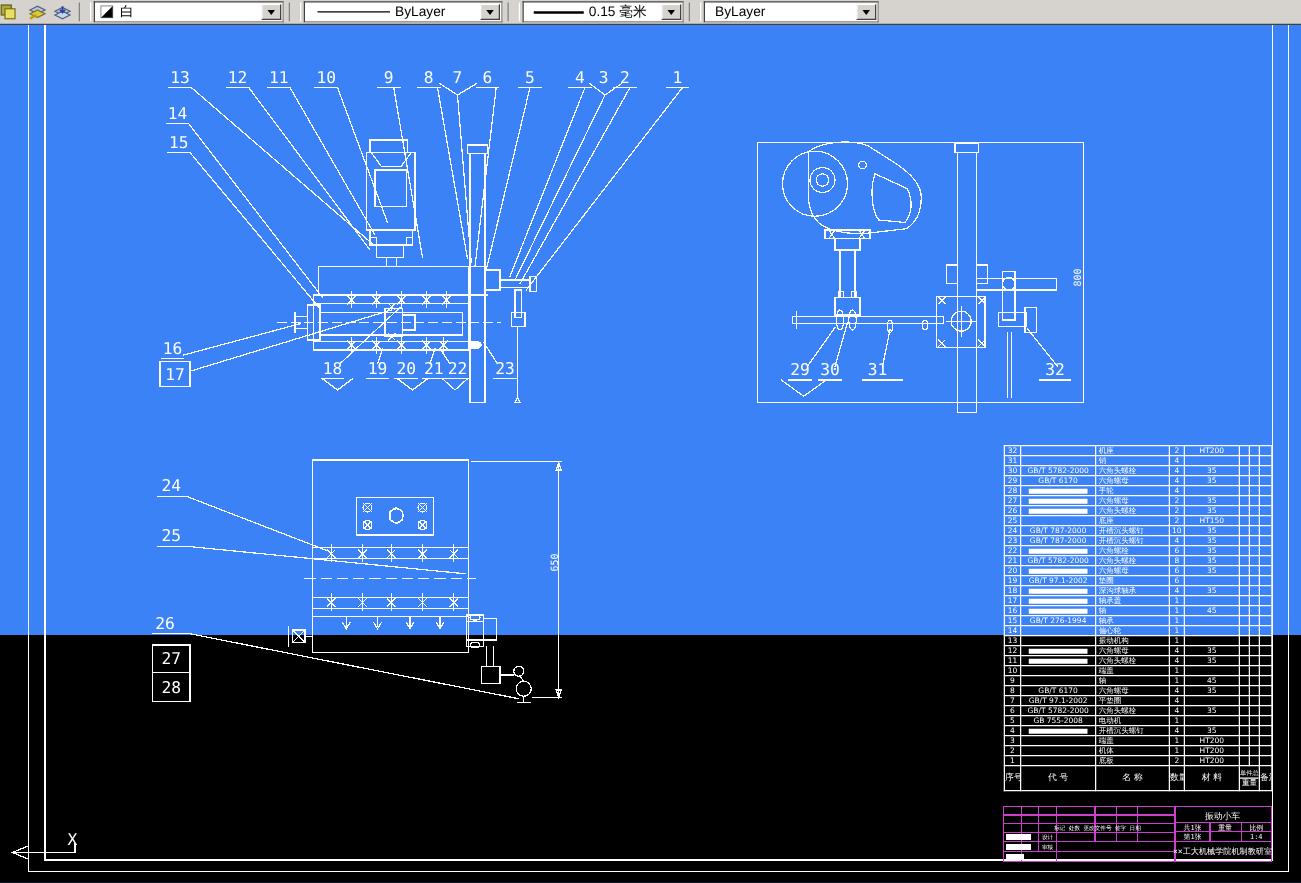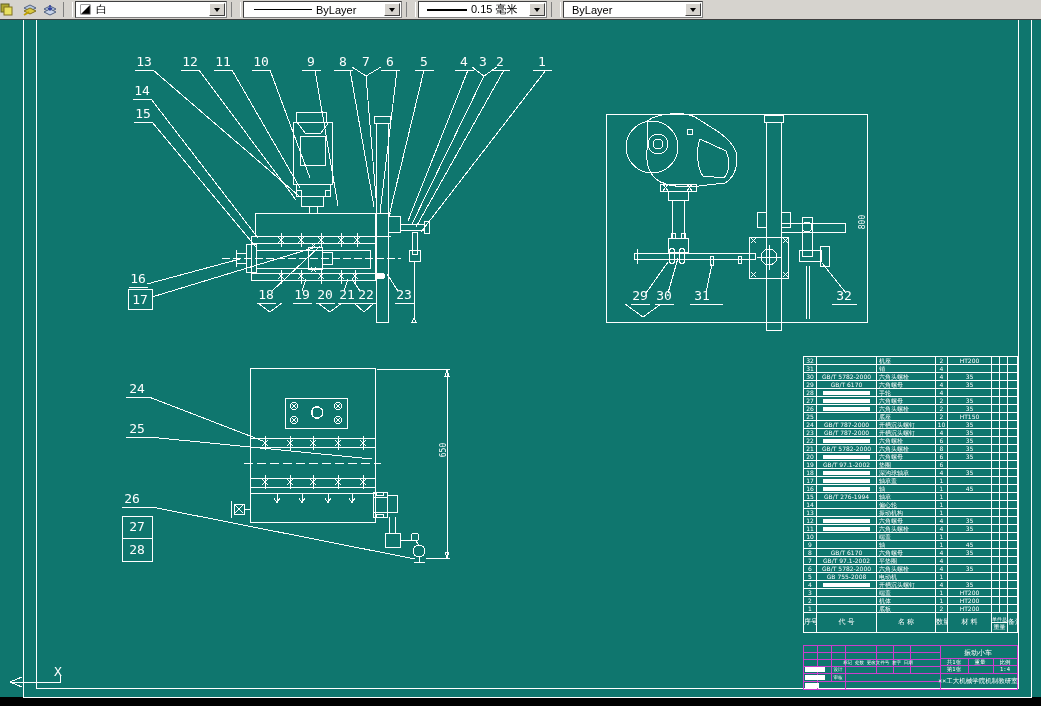--- a/index.html
+++ b/index.html
@@ -12,21 +12,21 @@
          height:15px;display:flex;align-items:center;font-size:11px;color:#000;position:relative;overflow:hidden;}
   .combo .arrowbtn{position:absolute;right:1px;top:1px;width:14px;height:11px;background:#d6d3ce;
          border:1px solid #fff;border-right-color:#404040;border-bottom-color:#404040;
          display:flex;align-items:center;justify-content:center;}
   .tri{width:0;height:0;border-left:3px solid transparent;border-right:3px solid transparent;border-top:4px solid #000;}
   .tbtn{width:20px;height:17px;background:#d6d3ce;display:flex;align-items:center;justify-content:center;}
   .sep{width:8px;height:15px;border-left:1px solid #808080;border-right:1px solid #fff;margin:0 2px 0 4px;}
   .lbl{white-space:nowrap;}
   .lsample{height:1px;background:#000;margin:0 4px;}
   
-  .canvas{position:absolute;left:0;top:19px;width:1041px;height:678px;background:#0f766e;}
+  .canvas{position:absolute;left:0;top:19px;width:1041px;height:489px;background:#3b82f6;}
   svg text{font-family:"DejaVu Sans Mono","DejaVu Sans",monospace;}
   
   .bom{position:absolute;left:803px;top:337px;width:214px;border-collapse:collapse;table-layout:fixed;
        color:#fff;font-size:6px;line-height:7px;font-family:"DejaVu Sans",sans-serif;}
   .bom td{border:1px solid #fff;height:7.3px;padding:0;overflow:hidden;white-space:nowrap;text-align:center;box-sizing:border-box;}
   .bom td.nm{text-align:left;padding-left:2px;}
   .bom tr.hdr td{height:20px;font-size:7px;}
   .bar{width:80%;height:4px;background:#fff;margin:0 auto;}
   .wtop{display:flex;justify-content:space-around;border-bottom:1px solid #fff;font-size:5px;line-height:6px;}
   .wbot{font-size:6px;line-height:7px;}

